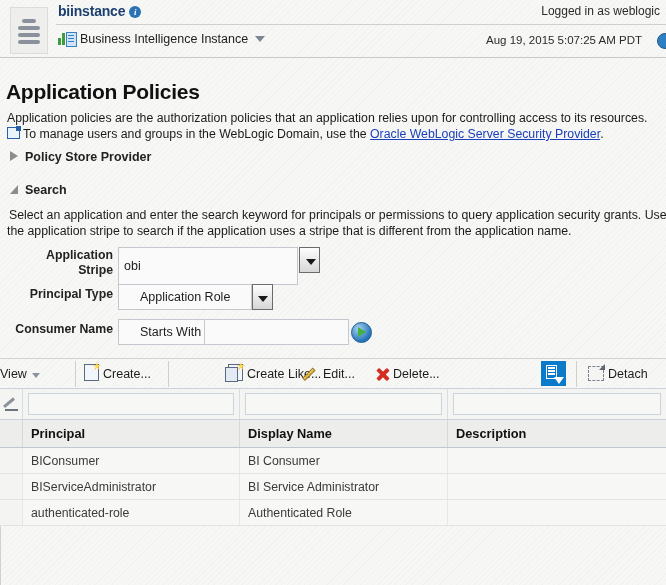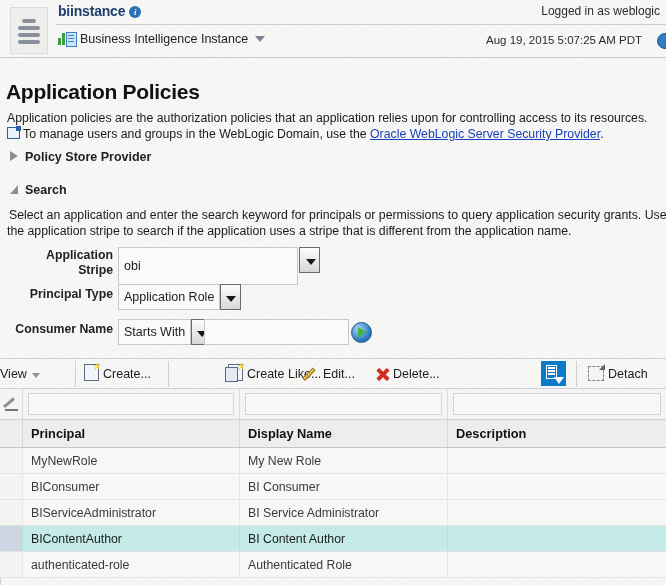--- a/index.html
+++ b/index.html
@@ -177,21 +177,21 @@
     content: ""; position: absolute; left: 6px; top: 11px;
     width: 0; height: 0;
     border-left: 5px solid transparent; border-right: 5px solid transparent;
     border-top: 6px solid #181818;
   }
   .sel-wrap { position: absolute; }
   .sel-box {
     display: inline-block; height: 26px; line-height: 25px;
     box-sizing: border-box;
     background: #fafafa; border: 1px solid #c3c8ce;
-    font-size: 12.5px; color: #1c1c1c; padding: 0 5px;
+    font-size: 12.5px; color: #1c1c1c; padding: 0 21px;
     vertical-align: top; cursor: pointer;
   }
   .sel-btn {
     display: inline-block; position: relative; vertical-align: top;
     width: 21px; height: 26px; box-sizing: border-box;
     background: linear-gradient(#fdfdfd, #d7d7d7);
     border: 1px solid #6b6b6b; cursor: pointer;
   }
   .sel-btn::after {
     content: ""; position: absolute; left: 5px; top: 11px;
@@ -503,47 +503,35 @@
       </div>
     </div>
 
     <div class="trow head-row">
       <div class="c-sel"></div>
       <div class="c-pri">Principal</div>
       <div class="c-dsp">Display Name</div>
       <div class="c-dsc">Description</div>
     </div>
 
-    <div class="trow data-row">
-      <div class="c-sel"></div>
-      <div class="c-pri">MyNewRole</div>
-      <div class="c-dsp">My New Role</div>
-      <div class="c-dsc"></div>
-    </div>
 
     <div class="trow data-row">
       <div class="c-sel"></div>
       <div class="c-pri">BIConsumer</div>
       <div class="c-dsp">BI Consumer</div>
       <div class="c-dsc"></div>
     </div>
 
     <div class="trow data-row">
       <div class="c-sel"></div>
       <div class="c-pri">BIServiceAdministrator</div>
       <div class="c-dsp">BI Service Administrator</div>
       <div class="c-dsc"></div>
     </div>
 
-    <div class="trow data-row selected">
-      <div class="c-sel"></div>
-      <div class="c-pri">BIContentAuthor</div>
-      <div class="c-dsp">BI Content Author</div>
-      <div class="c-dsc"></div>
-    </div>
 
     <div class="trow data-row">
       <div class="c-sel"></div>
       <div class="c-pri">authenticated-role</div>
       <div class="c-dsp">Authenticated Role</div>
       <div class="c-dsc"></div>
     </div>
 
   </div>
 </div>

